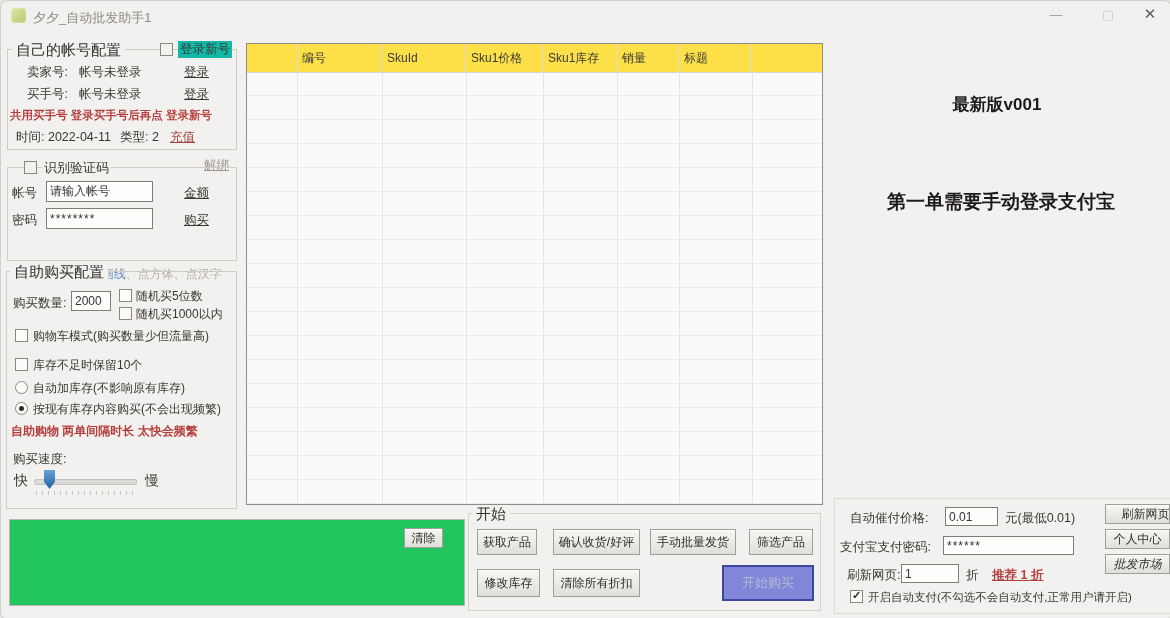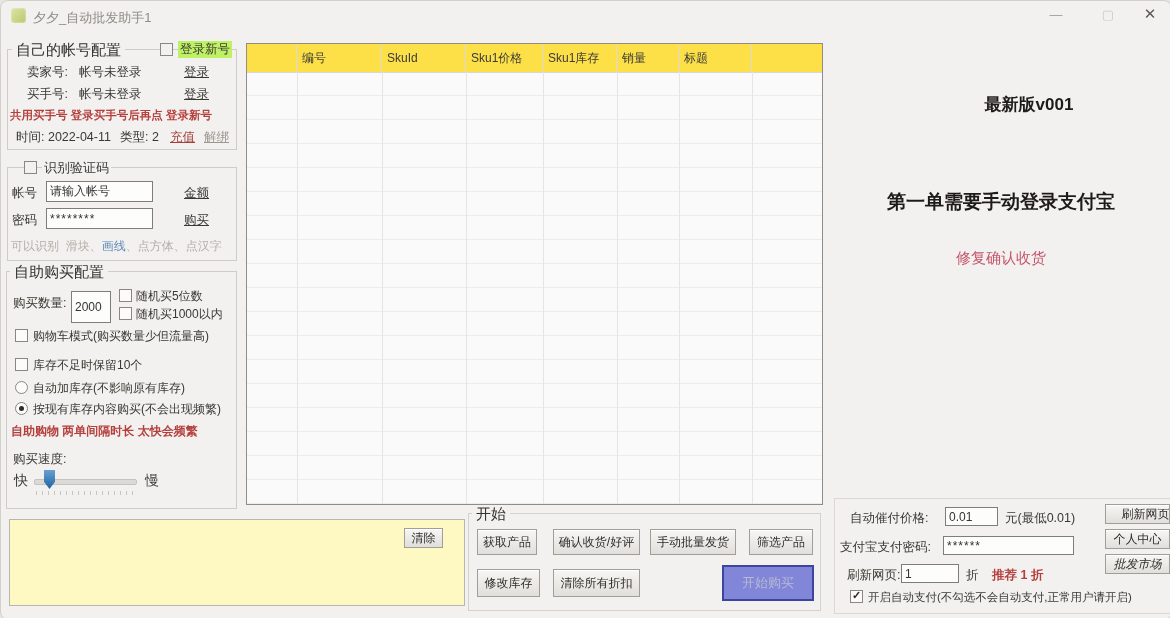--- a/index.html
+++ b/index.html
@@ -10,21 +10,21 @@
   .appicon{position:absolute;left:10px;top:7px;width:15px;height:15px;border-radius:3px;
            background:linear-gradient(135deg,#dde4a4,#b9c870);box-shadow:inset 0 0 2px #f6f8e3;}
   .apptitle{position:absolute;left:32px;top:8px;font-size:13px;color:#8f8c86;}
   .wbtn{position:absolute;top:6px;width:30px;text-align:center;font-size:13px;color:#a09c96;cursor:pointer;}
   .wbtn.close{color:#5b5854;font-size:15px;top:4px;}
   .wbtn.max{color:#ccc9c4;}
   
   .lbl{position:absolute;font-size:12.5px;white-space:nowrap;color:#3a3833;}
   .small{font-size:12px;}
   .red{color:#b4403e;}
-  .gray{color:#b3afa8;}
+  .gray{color:#b3afa8;margin-top:28px;}
   .blue{color:#5b87b7;}
   .lnk{position:absolute;font-size:12.5px;white-space:nowrap;text-decoration:underline;color:#3a3833;cursor:pointer;}
   .lnk.maroon{color:#a3403c;}
   .lnk.gray{color:#9b978f;}
   .gbox{position:absolute;border:1px solid #cfccc6;}
   .gtitle{position:absolute;top:-9px;left:6px;background:#f3f1ef;padding:0 4px;font-size:15px;color:#33312e;white-space:nowrap;}
   .cb{position:absolute;width:13px;height:13px;border:1px solid #8a877f;background:#fcfbfa;box-sizing:border-box;cursor:pointer;}
   .cb.checked::after{content:"✓";position:absolute;left:1px;top:-2px;font-size:11px;font-weight:bold;color:#2e2c29;}
   .rad{position:absolute;width:13px;height:13px;border:1px solid #8a877f;border-radius:50%;background:#fcfbfa;box-sizing:border-box;cursor:pointer;}
   .rad.checked::after{content:"";position:absolute;left:3px;top:3px;width:5px;height:5px;border-radius:50%;background:#2e2c29;}
@@ -61,21 +61,21 @@
     <span class="appicon"></span>
     <span class="apptitle">夕夕_自动批发助手1</span>
     <span class="wbtn" style="left:1040px;">—</span>
     <span class="wbtn max" style="left:1092px;">▢</span>
     <span class="wbtn close" style="left:1134px;">✕</span>
   </div>
 
   <div class="gbox" style="left:6px;top:48px;width:228px;height:99px;">
     <span class="gtitle" style="left:4px;">自己的帐号配置</span>
     <span class="cb" style="left:152px;top:-7px;background:#f3f1ef;"></span>
-    <span class="lbl" style="left:170px;top:-9px;background:#bef264;padding:0 2px;">登录新号</span>
+    <span class="lbl" style="left:170px;top:-9px;background:#14b8a6;padding:0 2px;">登录新号</span>
 
     <span class="lbl" style="left:19px;top:14px;">卖家号:</span>
     <span class="lbl" style="left:71px;top:14px;">帐号未登录</span>
     <a class="lnk" style="left:176px;top:14px;">登录</a>
 
     <span class="lbl" style="left:19px;top:36px;">买手号:</span>
     <span class="lbl" style="left:71px;top:36px;">帐号未登录</span>
     <a class="lnk" style="left:176px;top:36px;">登录</a>
 
     <span class="lbl red" style="left:2px;top:58px;font-size:11.5px;font-weight:bold;">共用买手号 登录买手号后再点 登录新号</span>
@@ -101,21 +101,21 @@
     <span class="lbl gray small" style="left:3px;top:70px;">
       <span>可以识别</span>&nbsp;
       <span>滑块、</span><span class="blue">画线</span><span>、点方体、点汉字</span>
     </span>
   </div>
 
   <div class="gbox" style="left:5px;top:270px;width:229px;height:236px;">
     <span class="gtitle" style="left:3px;">自助购买配置</span>
 
     <span class="lbl" style="left:6px;top:23px;">购买数量:</span>
-    <input class="ti" style="left: 64px; top: 19px; width: 40px; height: 32px;" value="2000">
+    <input class="ti" style="left: 64px; top: 19px; width: 40px; height: 20px;" value="2000">
     <span class="cb" style="left:112px;top:17px;"></span>
     <span class="lbl small" style="left:129px;top:16px;">随机买5位数</span>
     <span class="cb" style="left:112px;top:35px;"></span>
     <span class="lbl small" style="left:129px;top:34px;">随机买1000以内</span>
 
     <span class="cb" style="left:8px;top:57px;"></span>
     <span class="lbl small" style="left:26px;top:56px;">购物车模式(购买数量少但流量高)</span>
 
     <span class="cb" style="left:8px;top:86px;"></span>
     <span class="lbl small" style="left:26px;top:85px;">库存不足时保留10个</span>
@@ -130,21 +130,21 @@
 
     <span class="lbl" style="left:6px;top:179px;">购买速度:</span>
 
     <span class="lbl" style="left:7px;top:200px;font-size:14px;">快</span>
     <div class="strack" style="left:27px;top:207px;width:101px;"></div>
     <div class="sthumb" style="left:37px;top:198px;"></div>
     <div class="sticks" style="left:29px;top:219px;width:100px;"></div>
     <span class="lbl" style="left:138px;top:200px;font-size:14px;">慢</span>
   </div>
 
-  <div class="gbox" style="left:8px;top:518px;width:454px;height:85px;background:#fef9c3;border-color:#b9b6b0;">
+  <div class="gbox" style="left:8px;top:518px;width:454px;height:85px;background:#22c55e;border-color:#b9b6b0;">
     <button class="btn" style="left:394px;top:8px;width:39px;height:20px;">清除</button>
   </div>
 
   <div class="table">
     <div class="thead">
       <div class="th" style="width:50px;"></div>
       <div class="th" style="width:85px;">编号</div>
       <div class="th" style="width:84px;">SkuId</div>
       <div class="th" style="width:77px;">Sku1价格</div>
       <div class="th" style="width:74px;">Sku1库存</div>
@@ -167,36 +167,35 @@
     <span class="gtitle" style="left:3px;">开始</span>
     <button class="btn" style="left:8px;top:15px;width:60px;height:26px;">获取产品</button>
     <button class="btn" style="left:84px;top:15px;width:87px;height:26px;">确认收货/好评</button>
     <button class="btn" style="left:181px;top:15px;width:86px;height:26px;">手动批量发货</button>
     <button class="btn" style="left:280px;top:15px;width:64px;height:26px;">筛选产品</button>
     <button class="btn" style="left:8px;top:55px;width:63px;height:28px;">修改库存</button>
     <button class="btn" style="left:84px;top:55px;width:87px;height:28px;">清除所有折扣</button>
     <button class="btn primary" style="left:253px;top:51px;width:92px;height:36px;">开始购买</button>
   </div>
 
-  <span class="notice" style="left:888px;top:92px;width:280px;font-size:17px;">最新版v001</span>
+  <span class="notice" style="left:856px;top:92px;width:280px;font-size:17px;">最新版v001</span>
   <span class="notice" style="left:840px;top:188px;width:320px;font-size:19px;">第一单需要手动登录支付宝</span>
-  <span class="notice" style="left:860px;top:248px;width:280px;font-size:15px;color:#c4566a;font-weight:normal;">修复确认收货</span>
 
   <div class="pbox" style="left:833px;top:497px;width:336px;height:114px;">
     <span class="lbl" style="left:15px;top:11px;">自动催付价格:</span>
     <input class="ti" style="left: 110px; top: 8px; width: 53px; height: 19px;" value="0.01">
     <span class="lbl" style="left:170px;top:11px;">元(最低0.01)</span>
 
     <span class="lbl" style="left:5px;top:40px;">支付宝支付密码:</span>
     <input class="ti" style="left: 108px; top: 37px; width: 131px; height: 19px; letter-spacing: 1px;" value="******">
 
     <span class="lbl" style="left:12px;top:68px;">刷新网页:</span>
     <input class="ti" style="left: 66px; top: 65px; width: 58px; height: 19px;" value="1">
     <span class="lbl" style="left:131px;top:68px;">折</span>
-    <span class="lbl red" style="left:157px;top:68px;font-weight:bold;">推荐 1 折</span>
+    <span class="lbl red" style="left:157px;top:68px;font-weight:bold;text-decoration:underline;">推荐 1 折</span>
 
     <span class="cb checked" style="left:15px;top:91px;"></span>
     <span class="lbl" style="left:33px;top:91px;font-size:11.5px;">开启自动支付(不勾选不会自动支付,正常用户请开启)</span>
 
     <button class="btn" style="left:270px;top:5px;width:65px;height:20px;padding-left:22px;">刷新网页</button>
     <button class="btn" style="left:270px;top:30px;width:65px;height:20px;">个人中心</button>
     <button class="btn" style="left:270px;top:55px;width:65px;height:20px;font-style:italic;">批发市场</button>
   </div>
 
 </div>

